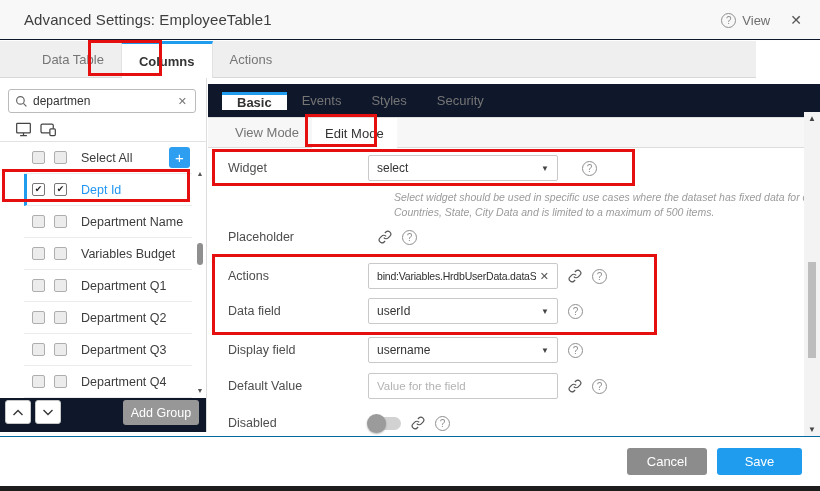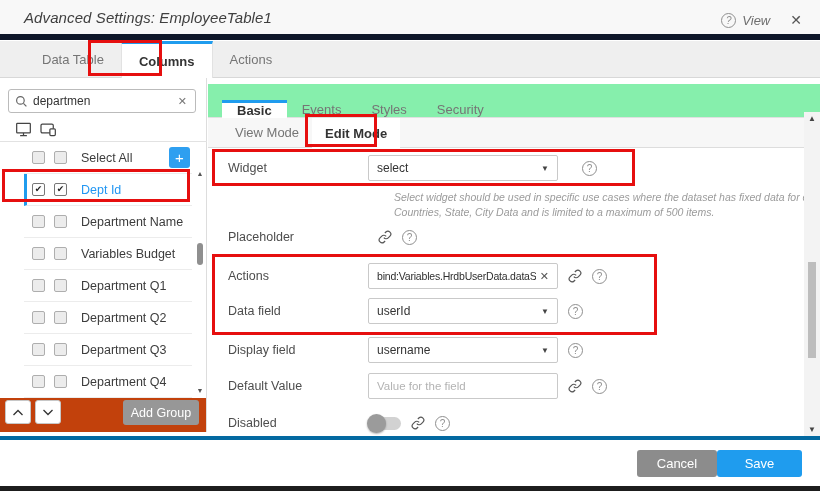--- a/index.html
+++ b/index.html
@@ -2,31 +2,31 @@
 <html><head>
 <meta charset="utf-8">
 <style>
   * { margin:0; padding:0; box-sizing:border-box; }
   html,body { background:#e9e9e9; }
   body { font-family:"Liberation Sans","DejaVu Sans",sans-serif; }
   #modal { position:relative; width:820px; height:491px; background:#fff; overflow:hidden; }
 
   
   .hdr { position:absolute; left:0; top:0; width:820px; height:40px; background:#f8f8f8;
-         border-bottom:6px solid #0f172a; display:flex; align-items:center;font-style:italic; }
+         border-bottom:1px solid #0f172a; display:flex; align-items:center; }
   .hdr-title { margin-left:24px; font-size:15px; font-weight:500; color:#3f3f3f; letter-spacing:.1px; }
   .hdr-right { position:absolute; right:14px; top:0; height:40px; display:flex; align-items:center; gap:16px; }
   .help-wrap { display:flex; align-items:center; gap:6px; cursor:pointer; }
   .qcircle { width:15px; height:15px; border:1px solid #8f8f8f; border-radius:50%; color:#8f8f8f;
              font-size:10px; display:flex; align-items:center; justify-content:center; }
   .hdr-help-label { font-size:13px; color:#6e6e6e; }
   .hdr-close { font-size:14px; color:#555; cursor:pointer; padding:2px 4px; }
 
   
-  .tabbar { position:absolute; left:0; top:41px; width:820px; height:37px; background:#efefef;
+  .tabbar { position:absolute; left:0; top:41px; width:756px; height:37px; background:#efefef;
             border-bottom:1px solid #d8d8d8; display:flex; align-items:stretch; padding-left:25px; }
   .tab { display:flex; align-items:center; padding:0 17px; font-size:13px; color:#757575; cursor:pointer; }
   .tab.active { background:#fff; color:#333; font-weight:bold; border-top:3px solid #1f9cee;
                 border-left:1px solid #e2e2e2; border-right:1px solid #e2e2e2; margin-bottom:-1px; }
 
   
   .sidebar { position:absolute; left:0; top:78px; width:207px; height:354px; background:#fff;
              border-right:1px solid #ddd; }
   .searchbox { position:absolute; left:8px; top:11px; width:188px; height:24px; border:1px solid #bbb;
                border-radius:3px; display:flex; align-items:center; padding:0 6px; background:#fff; }
@@ -53,36 +53,36 @@
                  color:#fff; border:none; border-radius:3px; font-size:15px; line-height:19px;
                  cursor:pointer; font-family:inherit; }
 
   
   .side-rail { position:absolute; left:194px; top:92px; width:12px; height:224px; }
   .side-rail .arrow { position:absolute; left:0; width:12px; font-size:7px; color:#555; text-align:center; cursor:pointer; }
   .side-rail .arrow.up { top:0; }
   .side-rail .arrow.down { bottom:0; }
   .side-rail .thumb { position:absolute; left:3px; top:73px; width:6px; height:22px; background:#8f8f8f; border-radius:3px; cursor:pointer; }
 
-  .sidebar-footer { position:absolute; left:0; top:320px; width:206px; height:34px; background:#c2410c; }
+  .sidebar-footer { position:absolute; left:0; top:320px; width:206px; height:34px; background:#0f172a; }
   .mv-btn { position:absolute; top:2px; width:26px; height:24px; background:#fff; border:1px solid #c7c7c7;
             border-radius:3px; cursor:pointer; display:flex; align-items:center; justify-content:center; }
   .mv-btn.up { left:5px; } .mv-btn.down { left:35px; }
   .add-group-btn { position:absolute; right:7px; top:2px; width:76px; height:25px; background:#979797;
                    color:#fff; border:none; border-radius:3px; font-size:12.5px; cursor:pointer; font-family:inherit; }
 
   
-  .ptabbar { position:absolute; left:208px; top:84px; width:612px; height:34px; background:#86efac;
-             border-bottom:1px solid #e0e0e0; display:flex; align-items:flex-end; padding-left:14px; }
+  .ptabbar { position:absolute; left:208px; top:84px; width:612px; height:34px; background:#0f172a;
+             border-bottom:1px solid #e0e0e0; display:flex; align-items:center; padding-left:14px; }
   .ptab { display:flex; align-items:center; padding:0 15px; font-size:13px; color:#757575; cursor:pointer; }
   .ptab.active { background:#fff; color:#333; font-weight:bold; border-top:3px solid #1f9cee; margin-bottom:-1px; }
   .mtabbar { position:absolute; left:208px; top:118px; width:596px; height:30px; background:#f7f7f7;
              border-bottom:1px solid #ddd; display:flex; align-items:stretch; padding-left:14px; }
   .mtab { display:flex; align-items:center; padding:0 13px; font-size:13px; color:#757575; cursor:pointer; }
-  .mtab.active { background:#fff; color:#333; font-weight:bold; margin-bottom:-1px; }
+  .mtab.active { background:#fff; color:#333; font-weight:normal; margin-bottom:-1px; }
 
   
   .frow { position:absolute; left:228px; height:26px; display:flex; align-items:center; }
   .flabel { width:140px; font-size:12.5px; color:#4d4d4d; }
   .ctrl { width:190px; height:26px; border:1px solid #c9c9c9; border-radius:2px; background:#fff;
           display:flex; align-items:center; padding:0 8px; }
   .sel { cursor:pointer; justify-content:space-between; }
   .sel .sel-val { font-size:12px; color:#333; }
   .sel .caret { font-size:8px; color:#444; }
   .ctrl input { border:none; outline:none; width:100%; font-size:11.5px; color:#333; font-family:inherit; background:transparent; }
@@ -98,22 +98,22 @@
                   background:#9b9b9b; box-shadow:0 1px 2px rgba(0,0,0,.3); }
 
   
   .rrail { position:absolute; left:804px; top:112px; width:16px; height:324px; background:#f3f3f3; }
   .rrail .arrow { position:absolute; left:0; width:16px; font-size:8px; color:#444; text-align:center; cursor:pointer; }
   .rrail .arrow.up { top:2px; } .rrail .arrow.down { bottom:2px; }
   .rrail .thumb { position:absolute; left:4px; top:150px; width:8px; height:96px; background:#bdbdbd; cursor:pointer; }
 
   
   .footer { position:absolute; left:0; top:436px; width:820px; height:50px; background:#fff;
-            border-top:4px solid #0369a1; display:flex; align-items:center; justify-content:flex-end;
-            padding-right:18px; }
+            border-top:1px solid #0369a1; display:flex; align-items:center; justify-content:flex-end;
+            gap:10px; padding-right:18px; }
   .btn { height:27px; border:none; border-radius:3px; font-size:13px; color:#fff; cursor:pointer; font-family:inherit; }
   .btn-cancel { width:80px; background:#8c8c8c; }
   .btn-save { width:85px; background:#1f9cee; }
   .bottom-strip { position:absolute; left:0; top:486px; width:820px; height:5px; background:#1d1d1d; }
 
   
   .anno { position:absolute; border:3px solid #e60f0f; pointer-events:none; z-index:50; }
 </style>
 </head>
 <body>

